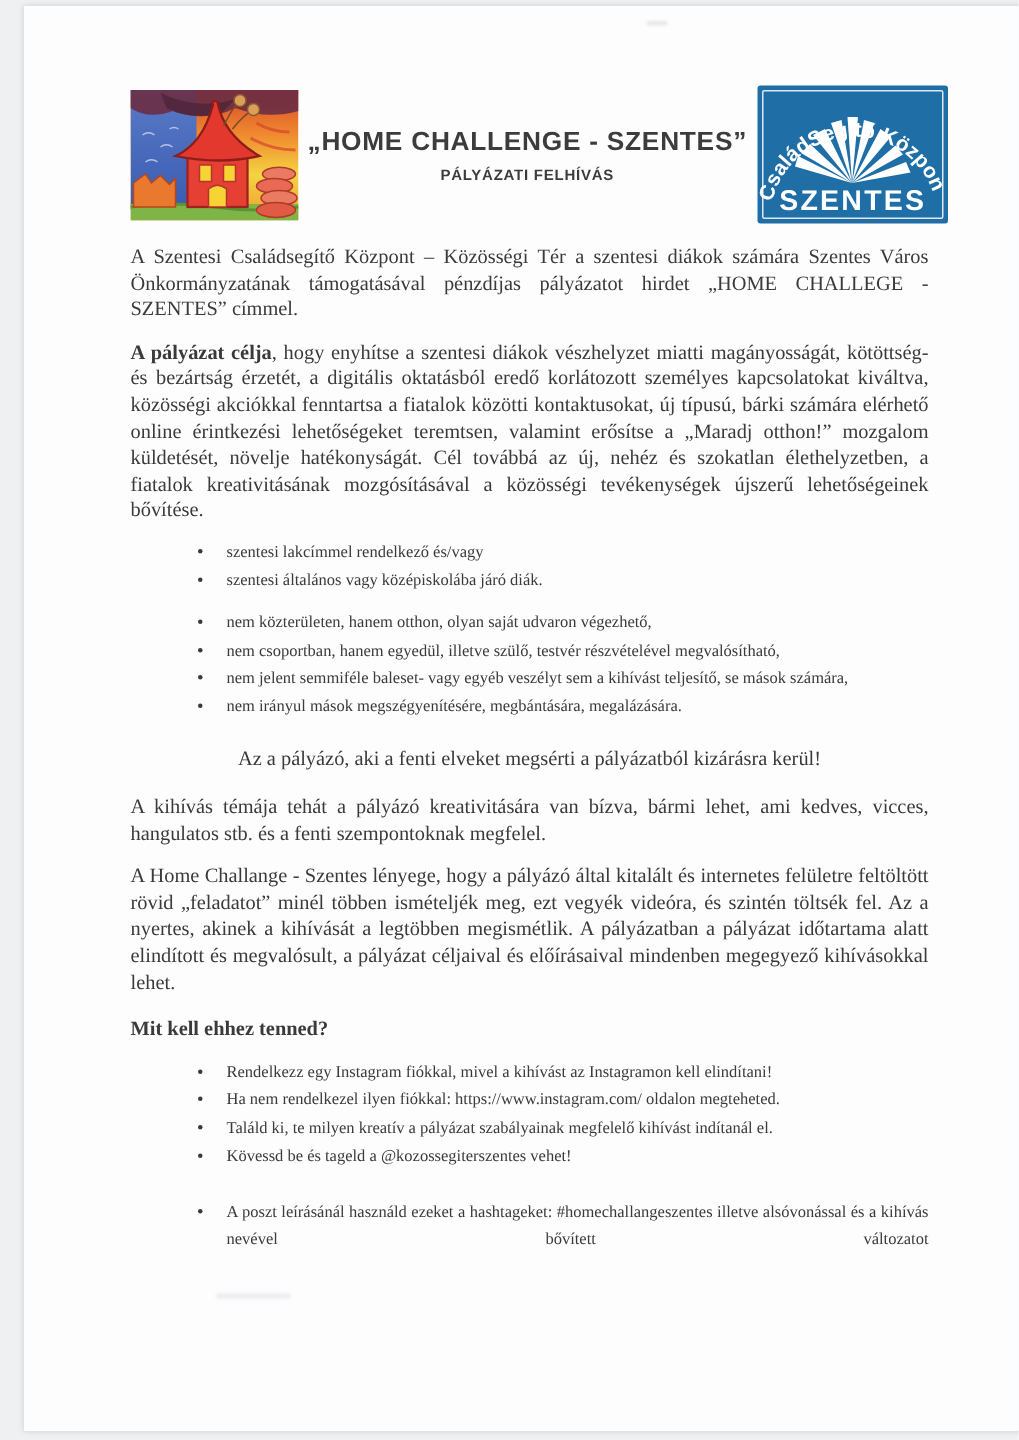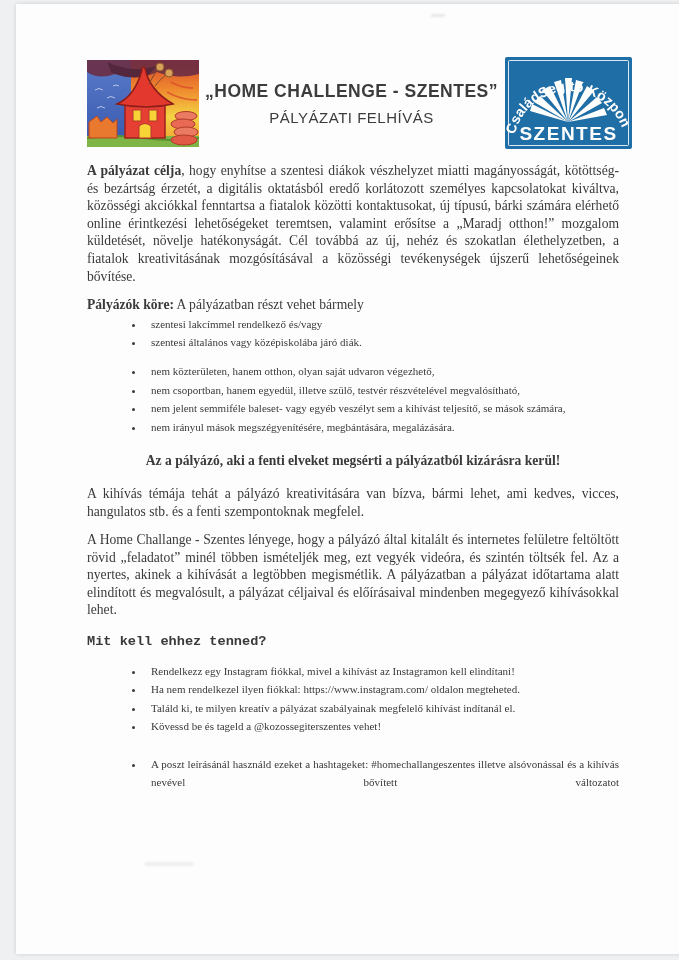--- a/index.html
+++ b/index.html
@@ -29,21 +29,21 @@
     flex:1 1 auto;text-align:center;
     font-family:"Liberation Sans","DejaVu Sans",sans-serif;
     color:#3c3c3c;
     padding:0 6px;
   }
   .doc-title{
     font-size:17.5px;font-weight:bold;letter-spacing:0.5px;
     margin:0 0 7px 0;white-space:nowrap;
   }
   .doc-subtitle{
-    font-size:15px;font-weight:normal;letter-spacing:0.5px;margin:0;
+    font-size:10px;font-weight:bold;letter-spacing:0.5px;margin:0;
   }
   .logo{width:129px;height:94px;flex:0 0 auto;}
   
   .content p{
     font-size:13.6px;line-height:17.6px;
     text-align:justify;
     margin:0 0 11px 0;
   }
   .content .lead{font-weight:bold;}
   ul{
@@ -51,27 +51,26 @@
     padding-left:58px;
   }
   ul li{
     font-size:11px;line-height:17.6px;
     text-align:justify;
     padding-left:6px;
     margin-bottom:1px;
   }
   ul li::marker{font-size:11px;}
   .warning{
-    font-weight:bold;text-align:center !important;
+    font-weight:normal;text-align:center !important;
     margin:16px 0 15px 0 !important;
   }
   .todo-heading{
     font-weight:bold;margin:14px 0 12px 0 !important;
     text-align:right;
-    font-family:Liberation Mono, monospace;
   }
   .justify-last{
     text-align-last:justify;
     margin-top:20px;
   }
   
   .smudge{position:absolute;background:#c9ccd0;opacity:.45;filter:blur(1px);border-radius:2px;}
   .smudge.top{left:415px;top:10px;width:14px;height:3px;}
   .smudge.bottom{left:128px;top:858px;width:50px;height:4px;opacity:.3;}
 </style>
@@ -158,24 +157,24 @@
       </defs>
       <text font-family="Liberation Sans, DejaVu Sans, sans-serif" font-size="14" font-weight="bold" fill="#ffffff">
         <textPath href="#arcPath" startOffset="50%" text-anchor="middle">CsaládSegítő Központ</textPath>
       </text>
       <text x="64.5" y="84" text-anchor="middle" font-family="Liberation Sans, DejaVu Sans, sans-serif" font-size="19" font-weight="bold" letter-spacing="1.5" fill="#ffffff">SZENTES</text>
     </svg>
   </div>
 
   <div class="content">
 
+    <p>A Szentesi Családsegítő Központ – Közösségi Tér a szentesi diákok számára Szentes Város Önkormányzatának támogatásával pénzdíjas pályázatot hirdet „HOME CHALLEGE - SZENTES” címmel.</p>
 
     <p><span class="lead">A pályázat célja</span><span>, hogy enyhítse a szentesi diákok vészhelyzet miatti magányosságát, kötöttség- és bezártság érzetét, a digitális oktatásból eredő korlátozott személyes kapcsolatokat kiváltva, közösségi akciókkal fenntartsa a fiatalok közötti kontaktusokat, új típusú, bárki számára elérhető online érintkezési lehetőségeket teremtsen, valamint erősítse a „Maradj otthon!” mozgalom küldetését, növelje hatékonyságát. Cél továbbá az új, nehéz és szokatlan élethelyzetben, a fiatalok kreativitásának mozgósításával a közösségi tevékenységek újszerű lehetőségeinek bővítése.</span></p>
 
-    <p style="margin-bottom:2px"><span class="lead">Pályázók köre:</span><span> A pályázatban részt vehet bármely</span></p>
     <ul>
       <li>szentesi lakcímmel rendelkező és/vagy</li>
       <li>szentesi általános vagy középiskolába járó diák.</li>
     </ul>
 
     <ul>
       <li>nem közterületen, hanem otthon, olyan saját udvaron végezhető,</li>
       <li>nem csoportban, hanem egyedül, illetve szülő, testvér részvételével megvalósítható,</li>
       <li>nem jelent semmiféle baleset- vagy egyéb veszélyt sem a kihívást teljesítő, se mások számára,</li>
       <li>nem irányul mások megszégyenítésére, megbántására, megalázására.</li>

